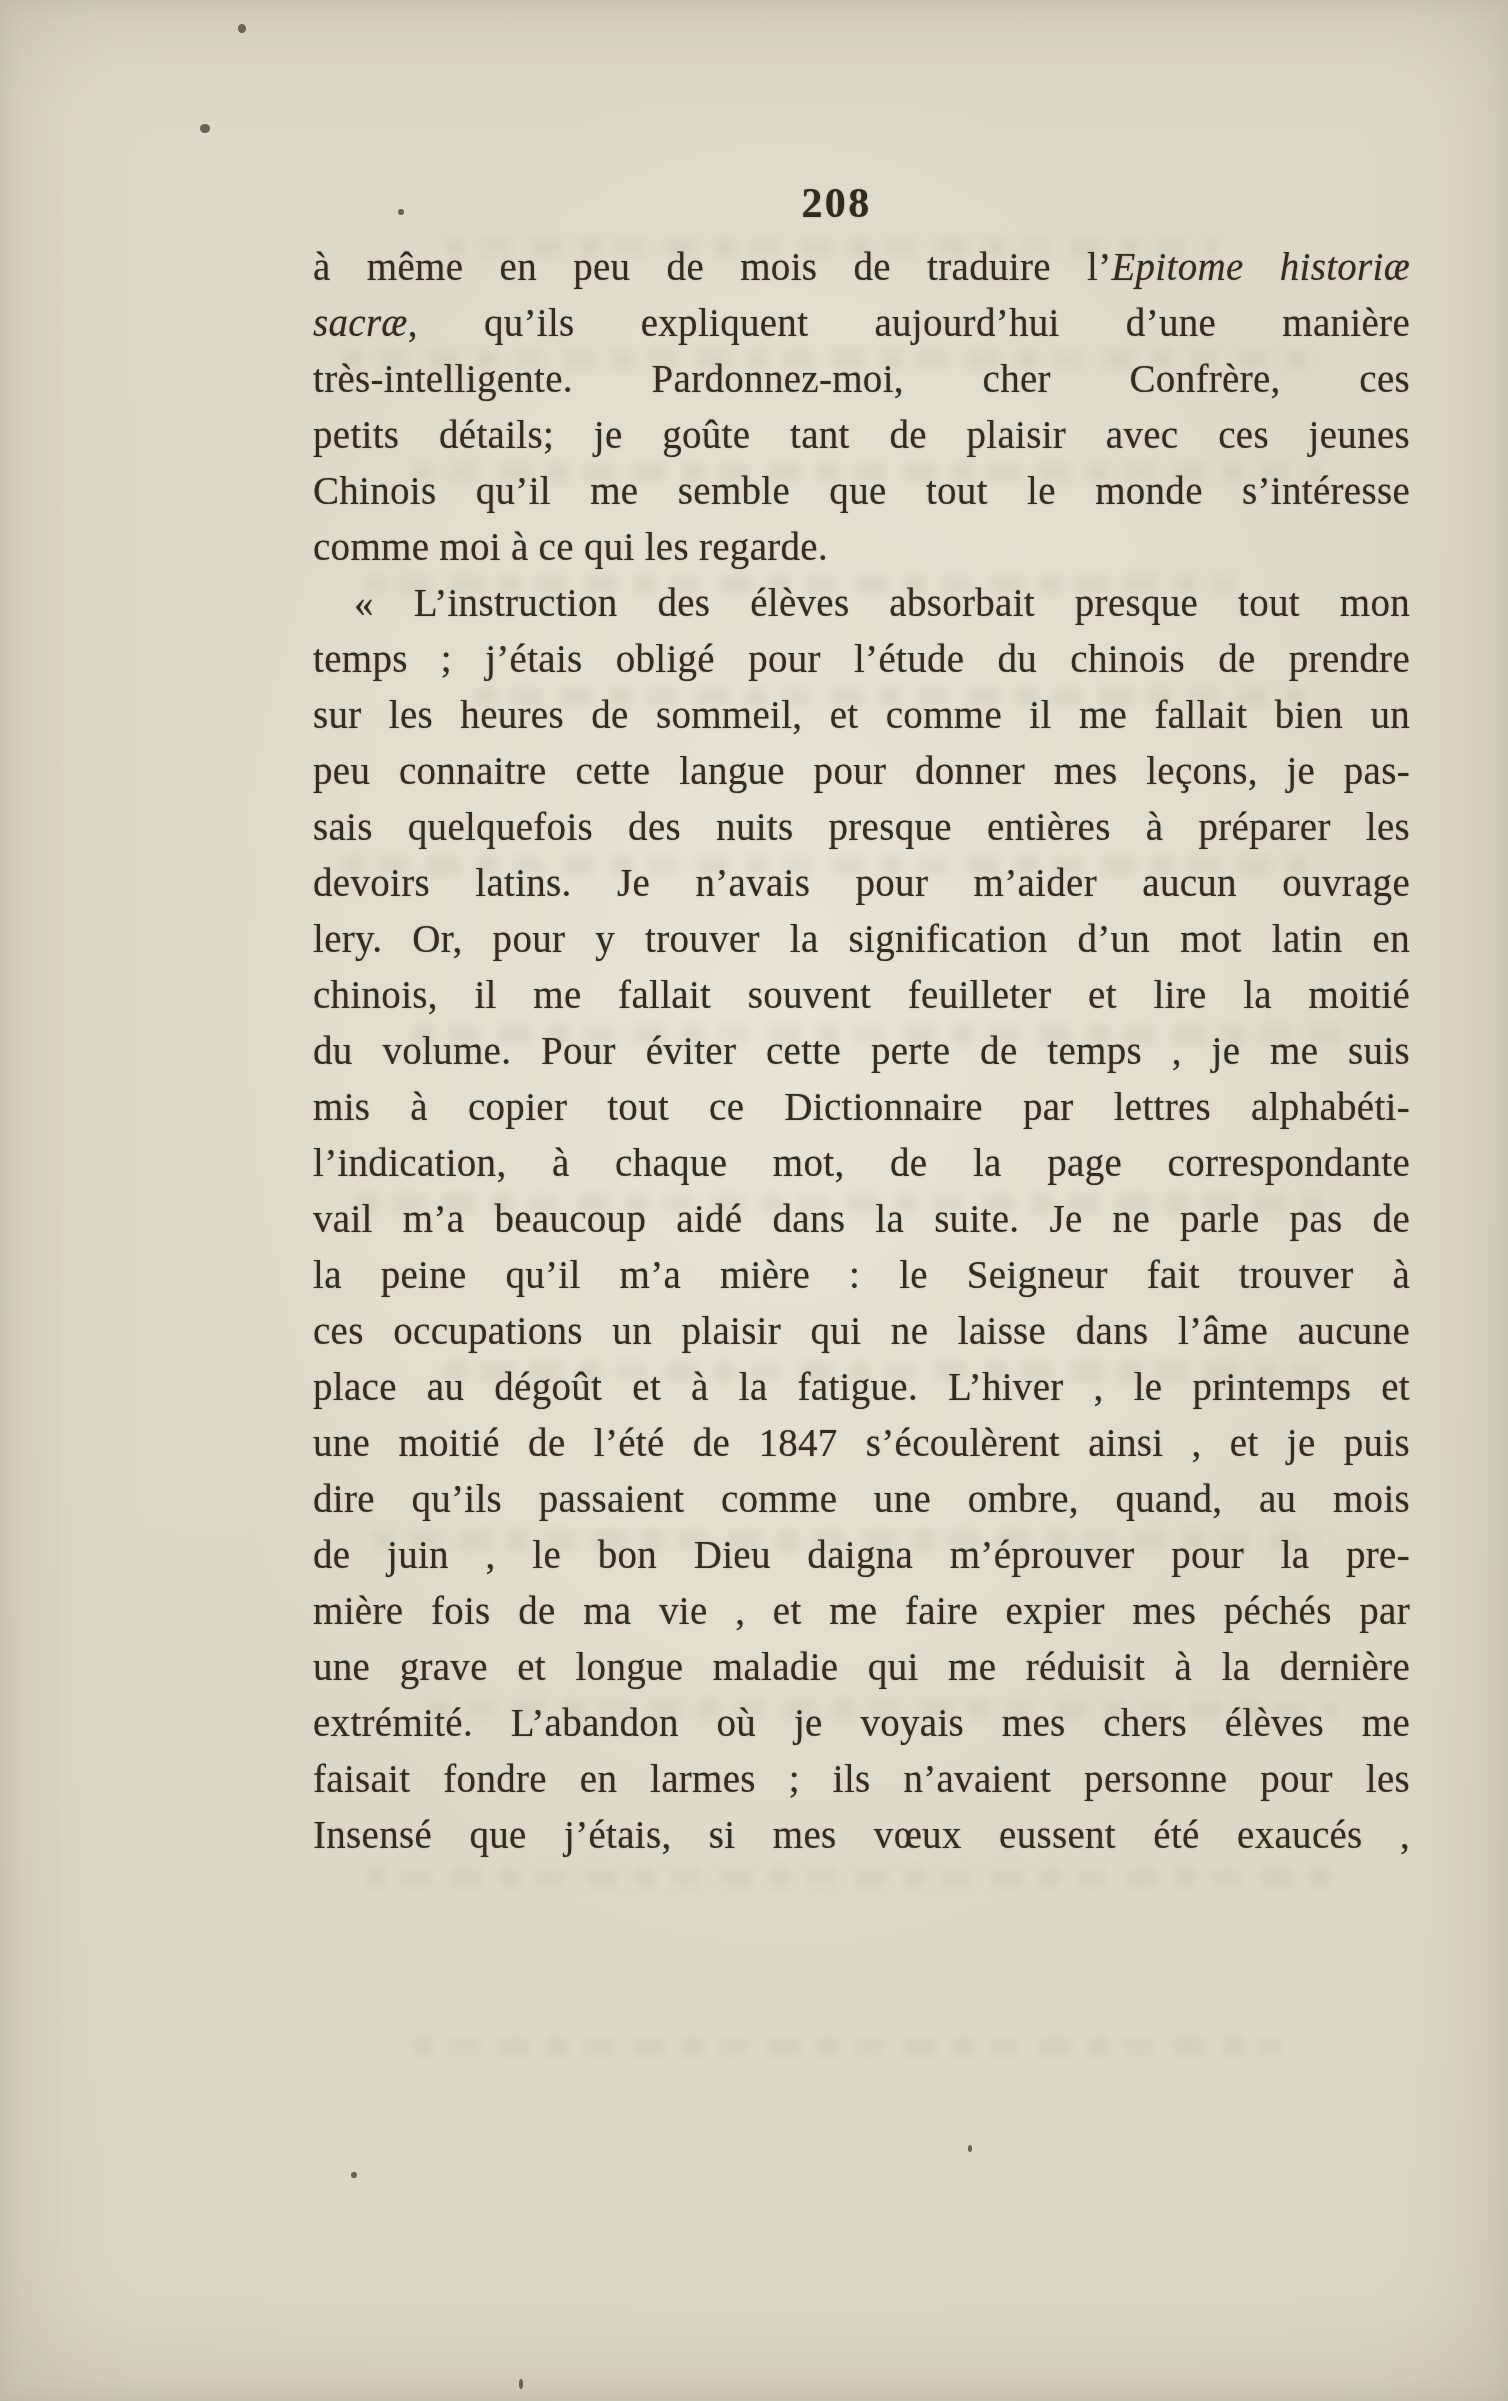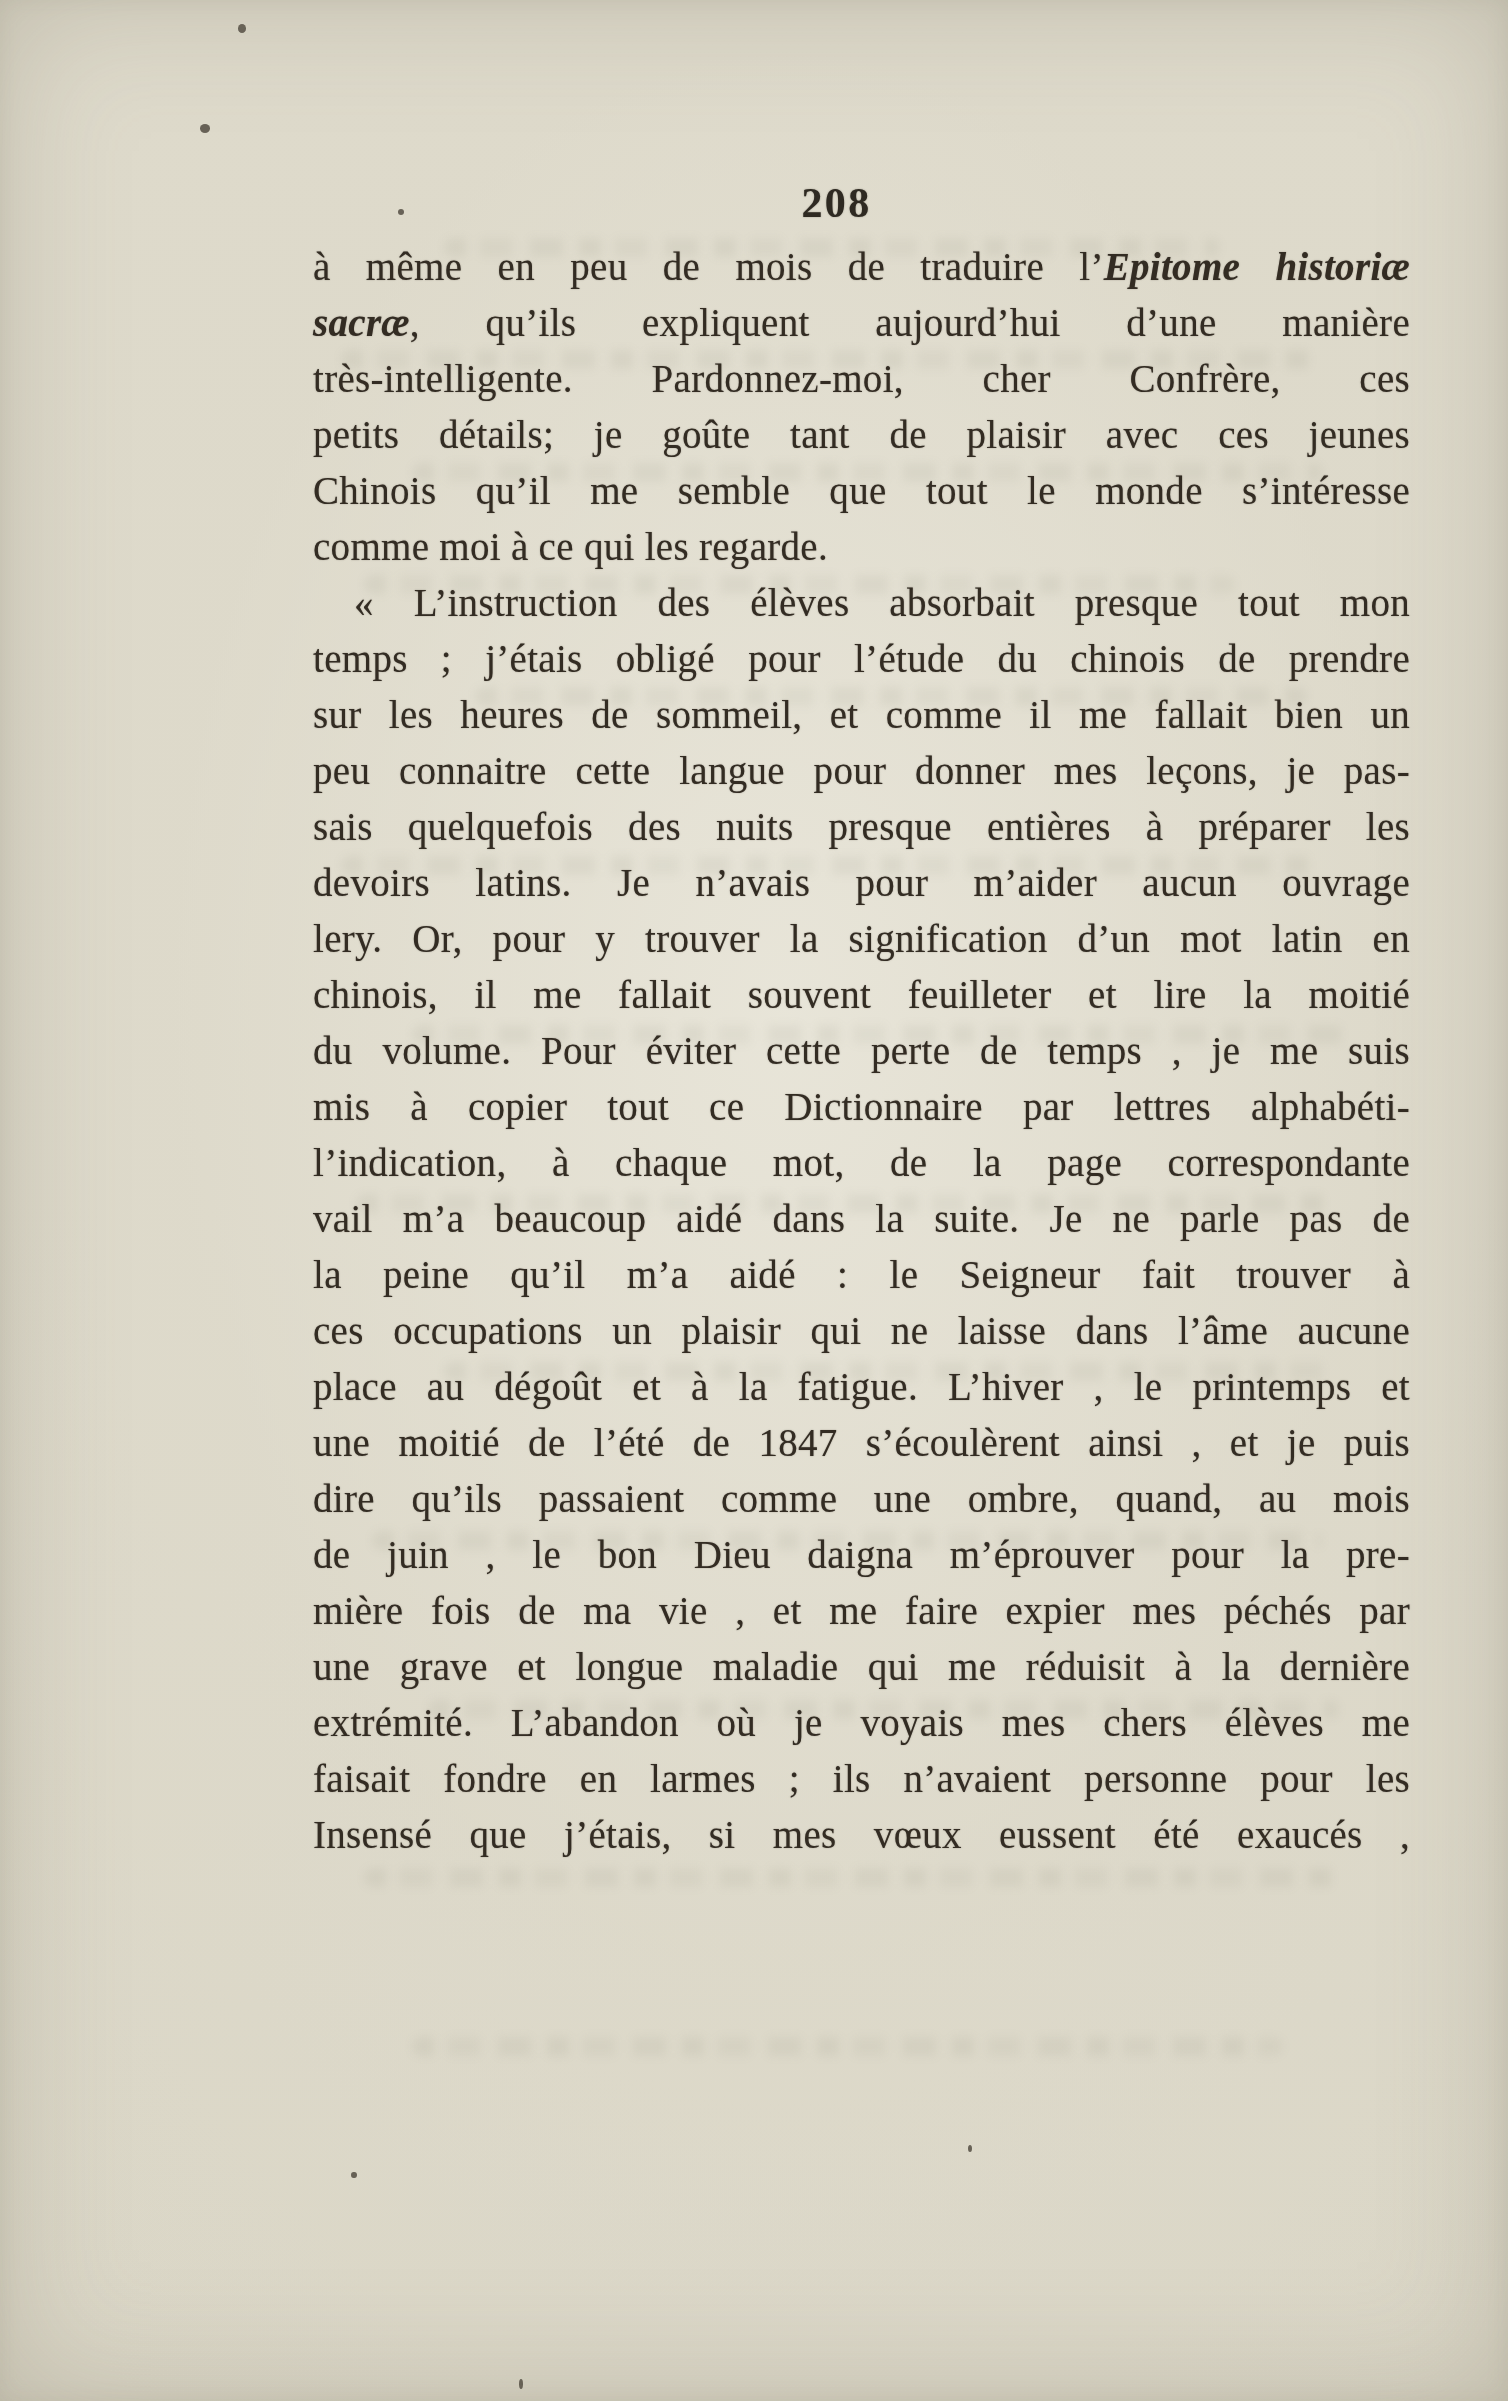--- a/index.html
+++ b/index.html
@@ -32,21 +32,21 @@
     line-height:56px;height:56px;
     text-align:justify;
     -moz-text-align-last:justify;
     text-align-last:justify;
     letter-spacing:0.3px;
     white-space:nowrap;
     overflow:visible;
   }
   .line.flush{text-align-last:left;-moz-text-align-last:left;}
   .line.indent{padding-left:41px;}
-  .it{font-style:italic;font-weight:bold;}
+  .it{font-style:italic;}
   .smudge{
     position:absolute;height:19px;border-radius:9.5px;
     filter:blur(4.8px);opacity:.5;pointer-events:none;
     background:repeating-linear-gradient(90deg,
       rgba(128,128,110,.20) 0 22px, rgba(128,128,110,0) 22px 36px,
       rgba(128,128,110,.15) 36px 68px, rgba(128,128,110,0) 68px 86px,
       rgba(128,128,110,.18) 86px 119px, rgba(128,128,110,0) 119px 135px);
   }
   .speck{
     position:absolute;border-radius:50%;
@@ -86,21 +86,21 @@
       <div class="line"><span>sur les heures de sommeil, et comme il me fallait bien un</span></div>
       <div class="line"><span>peu connaitre cette langue pour donner mes leçons, je pas-</span></div>
       <div class="line"><span>sais quelquefois des nuits presque entières à préparer les</span></div>
       <div class="line"><span>devoirs latins. Je n’avais pour m’aider aucun ouvrage</span></div>
       <div class="line"><span>lery. Or, pour y trouver la signification d’un mot latin en</span></div>
       <div class="line"><span>chinois, il me fallait souvent feuilleter et lire la moitié</span></div>
       <div class="line"><span>du volume. Pour éviter cette perte de temps , je me suis</span></div>
       <div class="line"><span>mis à copier tout ce Dictionnaire par lettres alphabéti-</span></div>
       <div class="line"><span>l’indication, à chaque mot, de la page correspondante</span></div>
       <div class="line"><span>vail m’a beaucoup aidé dans la suite. Je ne parle pas de</span></div>
-      <div class="line"><span>la peine qu’il m’a aidé : le Seigneur fait trouver à</span></div>
+      <div class="line"><span>la peine qu’il m’a mière : le Seigneur fait trouver à</span></div>
       <div class="line"><span>ces occupations un plaisir qui ne laisse dans l’âme aucune</span></div>
       <div class="line"><span>place au dégoût et à la fatigue. L’hiver , le printemps et</span></div>
       <div class="line"><span>une moitié de l’été de 1847 s’écoulèrent ainsi , et je puis</span></div>
       <div class="line"><span>dire qu’ils passaient comme une ombre, quand, au mois</span></div>
       <div class="line"><span>de juin , le bon Dieu daigna m’éprouver pour la pre-</span></div>
       <div class="line"><span>mière fois de ma vie , et me faire expier mes péchés par</span></div>
       <div class="line"><span>une grave et longue maladie qui me réduisit à la dernière</span></div>
       <div class="line"><span>extrémité. L’abandon où je voyais mes chers élèves me</span></div>
       <div class="line"><span>faisait fondre en larmes ; ils n’avaient personne pour les</span></div>
       <div class="line"><span>Insensé que j’étais, si mes vœux eussent été exaucés ,</span></div>

